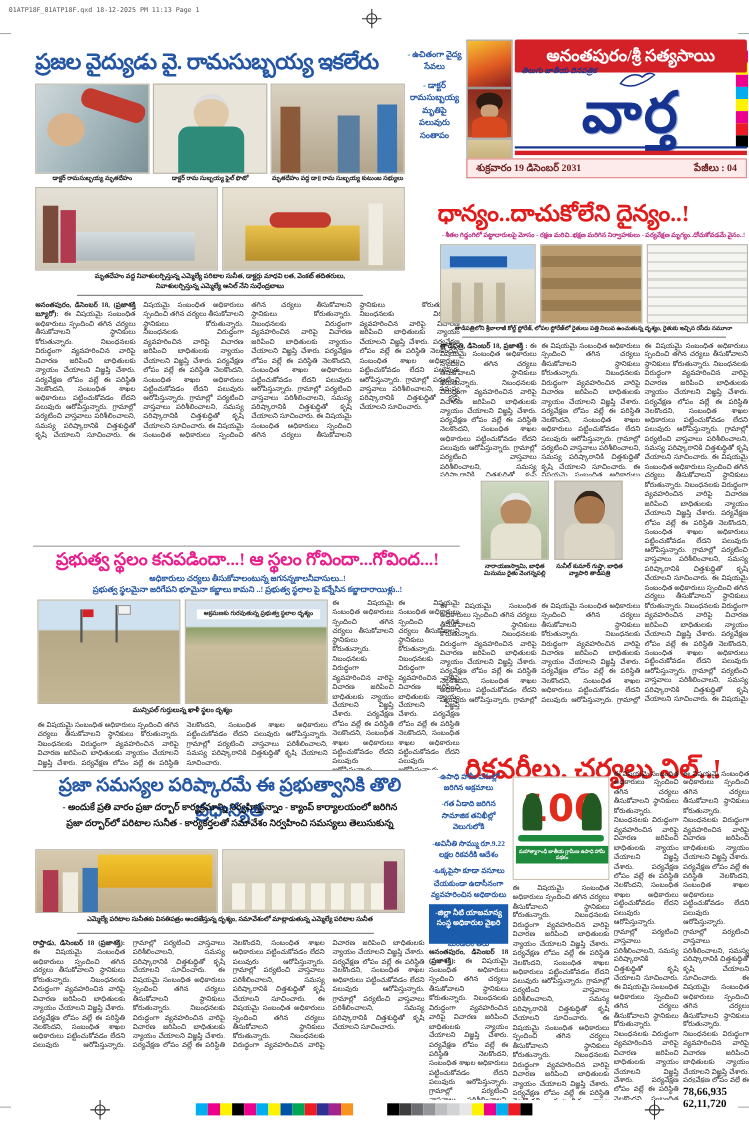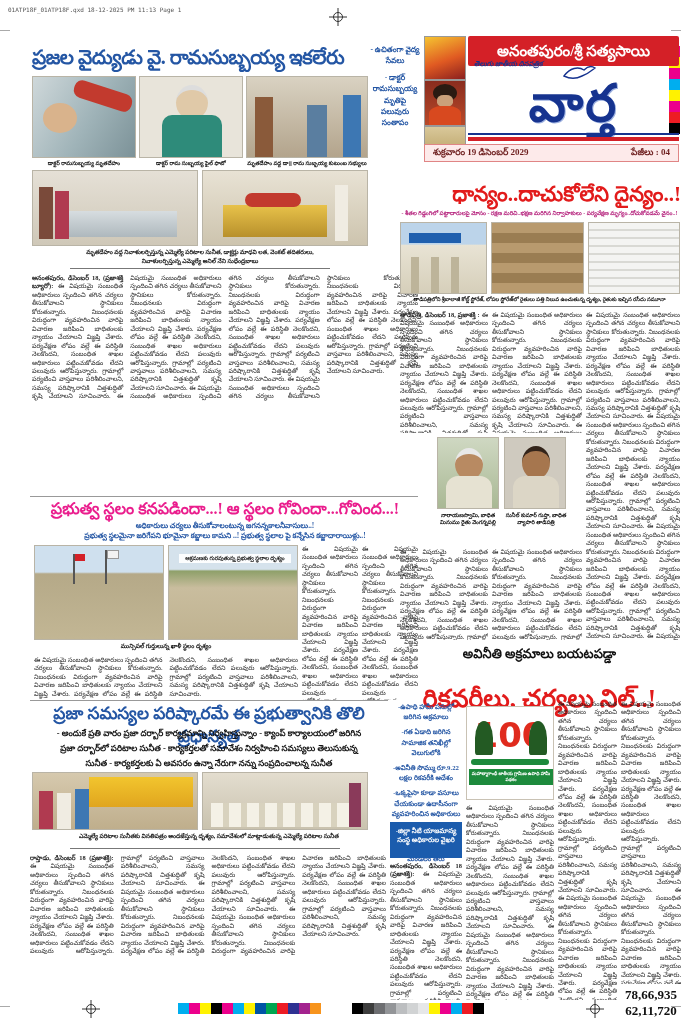--- a/index.html
+++ b/index.html
@@ -19,41 +19,41 @@
           font-size:15px;line-height:30px;border-radius:2px;}
   .tagline{color:#16338f;font-size:7px;font-style:italic;font-weight:bold;}
   .logo{color:#16338f;font-weight:bold;font-size:52px;line-height:56px;text-align:center;
         letter-spacing:2px;text-shadow:1px 1px 0 #9db1e0;}
   .rule-blue{background:#16338f;height:2px;}
   .rule-red{background:#d42027;height:4px;}
   .datebar{background:#fdeaea;border:1px solid #e08585;font-size:9px;font-weight:bold;color:#6e1f1f;
            display:flex;justify-content:space-between;align-items:center;padding:0 8px;box-sizing:border-box;}
   
   .h-doctor{color:#2456a4;font-weight:bold;font-size:20px;letter-spacing:-0.5px;}
-  .h-grain{color:#e21b1b;font-weight:bold;font-size:21px;text-align:right;}
+  .h-grain{color:#e21b1b;font-weight:bold;font-size:21px;text-align:left;}
   .h-land{color:#ea1d8d;font-weight:bold;font-size:16px;text-align:center;}
   .h-sunitha{color:#2456a4;font-weight:bold;font-size:17px;text-align:center;}
   .h-kicker{color:#111;font-weight:bold;font-size:13px;text-align:center;}
   .h-recovery{color:#e21b1b;font-weight:bold;font-size:25px;text-align:center;}
   .deck-blue{color:#2456a4;font-weight:bold;font-size:8px;text-align:center;line-height:1.5;}
   .deck-purple{color:#b5217c;font-weight:bold;font-size:5.8px;text-align:center;}
   .deck-black{color:#111;font-weight:bold;font-size:8.5px;text-align:center;line-height:1.75;}
   .deck-item{margin-bottom:5px;}
   .highlight-box{background:#1b5cad;color:#fff;font-size:6.8px;font-weight:bold;text-align:center;
                  padding:4px 3px;box-sizing:border-box;line-height:1.35;}
   
   .ph{background:#d8d4c8;overflow:hidden;border:1px solid #b9b4a6;box-sizing:border-box;}
   .cap{font-size:5.6px;font-weight:bold;color:#111;text-align:center;line-height:1.25;}
   .hr{background:#777;height:1px;}
   
   .col, .mcol{font-size:6.4px;line-height:1.32;text-align:justify;color:#1c1c1c;overflow:hidden;
         word-break:break-word;}
   .mcol{column-gap:7px;}
   .dl{font-weight:bold;}
-  .figline{font-size:13px;font-weight:bold;color:#111;text-align:center;}
+  .figline{font-size:10px;font-weight:bold;color:#111;text-align:left;}
   
   .logo100{background:#fff;border:1px solid #c9c2b4;box-sizing:border-box;text-align:center;}
   .logo100 .num{color:#e02b1d;font-family:"DejaVu Sans", sans-serif;font-weight:bold;font-size:34px;line-height:40px;}
   .logo100 .band{background:#1d8a3c;color:#fff;font-size:4.6px;font-weight:bold;line-height:1.3;padding:2px 1px;}
   .tree{position:absolute;background:#235a23;border-radius:50% 50% 10% 10%;}
   .label-white{background:rgba(255,255,255,0.92);font-size:5.6px;font-weight:bold;color:#222;
                text-align:center;line-height:1.3;padding:1px 2px;}
 </style>
 </head>
 <body>
@@ -89,21 +89,21 @@
 
   <div class="abs banner" style="left:468px;top:36px;width:211px;height:30px;">అనంతపురం/శ్రీ సత్యసాయి</div>
   <div class="abs tagline" style="left:474px;top:60px;font-style:italic;">తెలుగు జాతీయ దినపత్రిక</div>
   <svg class="abs" style="left:562px;top:64px;" width="34" height="20" viewBox="0 0 34 20">
     <path d="M2 12 C8 4 16 2 22 6 C26 2 30 2 33 4 C28 8 26 10 20 12 C14 15 8 15 2 12 Z" fill="none" stroke="#16338f" stroke-width="1.4"></path>
   </svg>
   <div class="abs logo" style="left:468px;top:76px;width:211px;">వార్త</div>
   <div class="abs rule-blue" style="left:468px;top:133px;width:211px;"></div>
   <div class="abs rule-red" style="left:468px;top:137px;width:211px;"></div>
   <div class="abs datebar" style="left:424px;top:144px;width:255px;height:18px;">
-    <span>శుక్రవారం  19  డిసెంబర్  2029</span>
+    <span>శుక్రవారం  19  డిసెంబర్  2031</span>
     <span>పేజీలు : 04</span>
   </div>
 
   <div class="abs h-doctor" style="left:32px;top:46px;width:340px;">ప్రజల వైద్యుడు వై. రామసుబ్బయ్య ఇకలేరు</div>
 
   <div class="abs deck-blue" style="left:370px;top:44px;width:50px;font-size:7.6px;">
     <div class="deck-item">- ఉచితంగా వైద్య సేవలు</div>
     <div class="deck-item">- డాక్టర్ రామసుబ్బయ్య మృతిపై పలువురు సంతాపం</div>
   </div>
 
@@ -196,41 +196,39 @@
 
   <div class="abs col" style="left:302px;top:545px;width:56px;height:155px;">ఈ విషయమై సంబంధిత అధికారులు స్పందించి తగిన చర్యలు తీసుకోవాలని స్థానికులు కోరుతున్నారు. నిబంధనలకు విరుద్ధంగా వ్యవహరించిన వారిపై విచారణ జరిపించి బాధితులకు న్యాయం చేయాలని విజ్ఞప్తి చేశారు. పర్యవేక్షణ లోపం వల్లే ఈ పరిస్థితి నెలకొందని, సంబంధిత శాఖల అధికారులు పట్టించుకోవడం లేదని పలువురు ఆరోపిస్తున్నారు. గ్రామాల్లో పర్యటించి వాస్తవాలు పరిశీలించాలని, సమస్య పరిష్కారానికి చిత్తశుద్ధితో కృషి చేయాలని సూచించారు. ఈ విషయమై సంబంధిత అధికారులు స్పందించి తగిన చర్యలు తీసుకోవాలని స్థానికులు కోరుతున్నారు. నిబంధనలకు విరుద్ధంగా వ్యవహరించిన వారిపై విచారణ జరిపించి బాధితులకు న్యాయం చేయాలని విజ్ఞప్తి చేశారు. పర్యవేక్షణ లోపం వల్లే ఈ పరిస్థితి నెలకొందని, సంబంధిత శాఖల అధికారులు పట్టించుకోవడం లేదని పలువురు ఆరోపిస్తున్నారు. గ్రామాల్లో పర్యటించి వాస్తవాలు పరిశీలించాలని, సమస్య పరిష్కారానికి చిత్తశుద్ధితో కృషి చేయాలని సూచించారు. </div>
   <div class="abs col" style="left:362px;top:545px;width:56px;height:155px;">ఈ విషయమై సంబంధిత అధికారులు స్పందించి తగిన చర్యలు తీసుకోవాలని స్థానికులు కోరుతున్నారు. నిబంధనలకు విరుద్ధంగా వ్యవహరించిన వారిపై విచారణ జరిపించి బాధితులకు న్యాయం చేయాలని విజ్ఞప్తి చేశారు. పర్యవేక్షణ లోపం వల్లే ఈ పరిస్థితి నెలకొందని, సంబంధిత శాఖల అధికారులు పట్టించుకోవడం లేదని పలువురు ఆరోపిస్తున్నారు. గ్రామాల్లో పర్యటించి వాస్తవాలు పరిశీలించాలని, సమస్య పరిష్కారానికి చిత్తశుద్ధితో కృషి చేయాలని సూచించారు. ఈ విషయమై సంబంధిత అధికారులు స్పందించి తగిన చర్యలు తీసుకోవాలని స్థానికులు కోరుతున్నారు. నిబంధనలకు విరుద్ధంగా వ్యవహరించిన వారిపై విచారణ జరిపించి బాధితులకు న్యాయం చేయాలని విజ్ఞప్తి చేశారు. పర్యవేక్షణ లోపం వల్లే ఈ పరిస్థితి నెలకొందని, సంబంధిత శాఖల అధికారులు పట్టించుకోవడం లేదని పలువురు ఆరోపిస్తున్నారు. గ్రామాల్లో పర్యటించి వాస్తవాలు పరిశీలించాలని, సమస్య పరిష్కారానికి చిత్తశుద్ధితో కృషి చేయాలని సూచించారు. </div>
   <div class="abs mcol" style="left:34px;top:656px;width:264px;height:44px;column-count:2;">ఈ విషయమై సంబంధిత అధికారులు స్పందించి తగిన చర్యలు తీసుకోవాలని స్థానికులు కోరుతున్నారు. నిబంధనలకు విరుద్ధంగా వ్యవహరించిన వారిపై విచారణ జరిపించి బాధితులకు న్యాయం చేయాలని విజ్ఞప్తి చేశారు. పర్యవేక్షణ లోపం వల్లే ఈ పరిస్థితి నెలకొందని, సంబంధిత శాఖల అధికారులు పట్టించుకోవడం లేదని పలువురు ఆరోపిస్తున్నారు. గ్రామాల్లో పర్యటించి వాస్తవాలు పరిశీలించాలని, సమస్య పరిష్కారానికి చిత్తశుద్ధితో కృషి చేయాలని సూచించారు. </div>
 
   <div class="abs hr" style="left:30px;top:700px;width:358px;background:#999;"></div>
   <div class="abs h-sunitha" style="left:30px;top:704px;width:358px;">ప్రజా సమస్యల పరిష్కారమే ఈ ప్రభుత్వానికి తొలి ప్రధాన్యత</div>
   <div class="abs deck-black" style="left:34px;top:726px;width:350px;">
     <div>- అందుకే ప్రతి వారం ప్రజా దర్బార్ కార్యక్రమాన్ని నిర్వహిస్తున్నాం - క్యాంప్ కార్యాలయంలో జరిగిన</div>
     <div>ప్రజా దర్బార్‌లో పరిటాల సునీత - కార్యకర్తలతో సమావేశం నిర్వహించి సమస్యలు తెలుసుకున్న</div>
-    <div>సునీత - కార్యకర్తలకు ఏ అవసరం ఉన్నా నేరుగా నన్ను సంప్రదించాలన్న సునీత</div>
   </div>
 
   <div class="abs ph" style="left:32px;top:772px;width:166px;height:58px;background:linear-gradient(#d6c9ae,#bfae8c);">
     <div class="abs" style="left:56px;top:4px;width:104px;height:30px;background:linear-gradient(#f2c52e,#e0a51e);"></div>
     <div class="abs" style="left:6px;top:18px;width:14px;height:40px;background:#b03a50;"></div>
     <div class="abs" style="left:24px;top:20px;width:14px;height:38px;background:#f0ece2;"></div>
     <div class="abs" style="left:42px;top:16px;width:14px;height:42px;background:#3d77b3;"></div>
   </div>
   <div class="abs ph" style="left:202px;top:772px;width:166px;height:58px;background:linear-gradient(#e3ddcf,#c9c2ae);">
     <div class="abs" style="left:8px;top:30px;width:150px;height:24px;background:repeating-linear-gradient(90deg,#f4f1e6 0 12px,#d8d2be 12px 18px);"></div>
     <div class="abs" style="left:146px;top:10px;width:12px;height:44px;background:#8a3a5a;"></div>
   </div>
   <div class="abs cap" style="left:34px;top:833px;width:350px;font-size:6px;">ఎమ్మెల్యే పరిటాల సునీతకు వినతిపత్రం అందజేస్తున్న దృశ్యం, సమావేశంలో మాట్లాడుతున్న ఎమ్మెల్యే పరిటాల సునీత</div>
   <div class="abs hr" style="left:70px;top:848px;width:270px;"></div>
 
   <div class="abs mcol" style="left:30px;top:854px;width:356px;height:146px;column-count:4;">
     <span class="dl">రాప్తాడు, డిసెంబర్ 18 (ప్రజాశక్తి): </span><span>ఈ విషయమై సంబంధిత అధికారులు స్పందించి తగిన చర్యలు తీసుకోవాలని స్థానికులు కోరుతున్నారు. నిబంధనలకు విరుద్ధంగా వ్యవహరించిన వారిపై విచారణ జరిపించి బాధితులకు న్యాయం చేయాలని విజ్ఞప్తి చేశారు. పర్యవేక్షణ లోపం వల్లే ఈ పరిస్థితి నెలకొందని, సంబంధిత శాఖల అధికారులు పట్టించుకోవడం లేదని పలువురు ఆరోపిస్తున్నారు. గ్రామాల్లో పర్యటించి వాస్తవాలు పరిశీలించాలని, సమస్య పరిష్కారానికి చిత్తశుద్ధితో కృషి చేయాలని సూచించారు. ఈ విషయమై సంబంధిత అధికారులు స్పందించి తగిన చర్యలు తీసుకోవాలని స్థానికులు కోరుతున్నారు. నిబంధనలకు విరుద్ధంగా వ్యవహరించిన వారిపై విచారణ జరిపించి బాధితులకు న్యాయం చేయాలని విజ్ఞప్తి చేశారు. పర్యవేక్షణ లోపం వల్లే ఈ పరిస్థితి నెలకొందని, సంబంధిత శాఖల అధికారులు పట్టించుకోవడం లేదని పలువురు ఆరోపిస్తున్నారు. గ్రామాల్లో పర్యటించి వాస్తవాలు పరిశీలించాలని, సమస్య పరిష్కారానికి చిత్తశుద్ధితో కృషి చేయాలని సూచించారు. ఈ విషయమై సంబంధిత అధికారులు స్పందించి తగిన చర్యలు తీసుకోవాలని స్థానికులు కోరుతున్నారు. నిబంధనలకు విరుద్ధంగా వ్యవహరించిన వారిపై విచారణ జరిపించి బాధితులకు న్యాయం చేయాలని విజ్ఞప్తి చేశారు. పర్యవేక్షణ లోపం వల్లే ఈ పరిస్థితి నెలకొందని, సంబంధిత శాఖల అధికారులు పట్టించుకోవడం లేదని పలువురు ఆరోపిస్తున్నారు. గ్రామాల్లో పర్యటించి వాస్తవాలు పరిశీలించాలని, సమస్య పరిష్కారానికి చిత్తశుద్ధితో కృషి చేయాలని సూచించారు. </span>
   </div>
 
-  <div class="abs h-kicker" style="left:398px;top:646px;width:283px;">అవినీతి అక్రమాలు బయటపడ్డా</div>
   <div class="abs h-recovery" style="left:398px;top:685px;width:283px;">రికవరీలు, చర్యలు నిల్..!</div>
 
   <div class="abs deck-blue" style="left:390px;top:702px;width:72px;font-size:6.8px;">
     <div class="deck-item">-ఉపాధి హామీ పనుల్లో జరిగిన అక్రమాలు</div>
     <div class="deck-item">-గత ఏడాది జరిగిన సామాజిక తనిఖీల్లో వెలుగులోకి</div>
     <div class="deck-item">-అవినీతి సొమ్ము రూ.9.22 లక్షల రికవరీకి ఆదేశం</div>
     <div class="deck-item">-ఒక్కపైసా కూడా వసూలు చేయకుండా ఉదాసీనంగా వ్యవహరించిన అధికారులు</div>
     <div class="deck-item">-అక్రమాలకు పాల్పడిన వారిపై చర్యలు తీసుకోవడంలోనూ మండలం తీరు</div>
   </div>
   <div class="abs highlight-box" style="left:390px;top:822px;width:72px;height:36px;">-జిల్లా నీటి యాజమాన్య సంస్థ అధికారుల వైఖరి</div>

